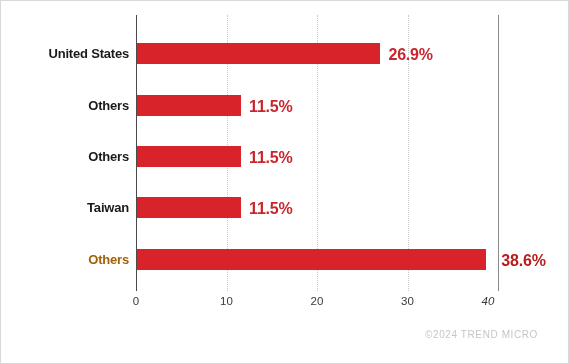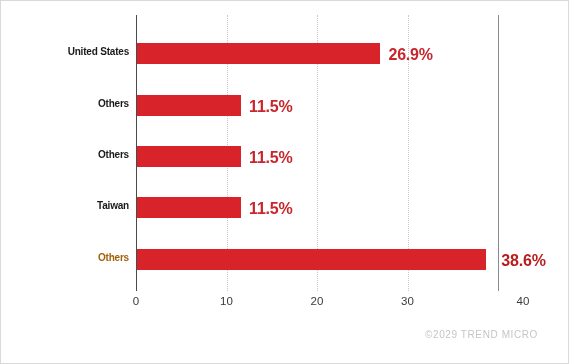--- a/index.html
+++ b/index.html
@@ -52,21 +52,21 @@
   .bar {
     position: absolute;
     height: 21px;
     background: #d8232a;
   }
 
   .cat-label {
     position: absolute;
     right: 569px;
     text-align: right;
-    font-size: 10px;
+    font-size: 13px;
     font-weight: bold;
     color: #1a1a1a;
     letter-spacing: -0.2px;
     white-space: nowrap;
   }
 
   .val-label {
     position: absolute;
     font-size: 16px;
     font-weight: bold;
@@ -117,16 +117,16 @@
       <div class="bar" style="left: 136px; top: 196px; width: 104.075px; background: rgb(216, 35, 42);"></div>
       <div class="cat-label" style="right: 441px; top: 198.5px; color: rgb(26, 26, 26);">Taiwan</div>
       <div class="val-label" style="left: 248.075px; top: 198.5px; color: rgb(200, 37, 44);">11.5%</div>
       <div class="bar" style="left: 136px; top: 248px; width: 349.33px; background: rgb(216, 35, 42);"></div>
       <div class="cat-label" style="right: 441px; top: 250.5px; color: #a16207;">Others</div>
       <div class="val-label" style="left: 493.33px; top: 250.5px; color: #b91c1c; margin-left: 7px;">38.6%</div>
       <div class="tick-label" style="left: 135px; color: rgb(58, 58, 58);">0</div>
       <div class="tick-label" style="left: 225.5px; color: rgb(58, 58, 58);">10</div>
       <div class="tick-label" style="left: 316px; color: rgb(58, 58, 58);">20</div>
       <div class="tick-label" style="left: 406.5px; color: rgb(58, 58, 58);">30</div>
-      <div class="tick-label" style="left: 522px; color: rgb(58, 58, 58);">40</div>
+      <div class="tick-label" style="left: 487px; color: rgb(58, 58, 58); font-style: italic;">40</div>
     </div>
-  <div id="copyright">©2029 TREND MICRO</div>
+  <div id="copyright">©2024 TREND MICRO</div>
 </div>
 
 </body></html>

